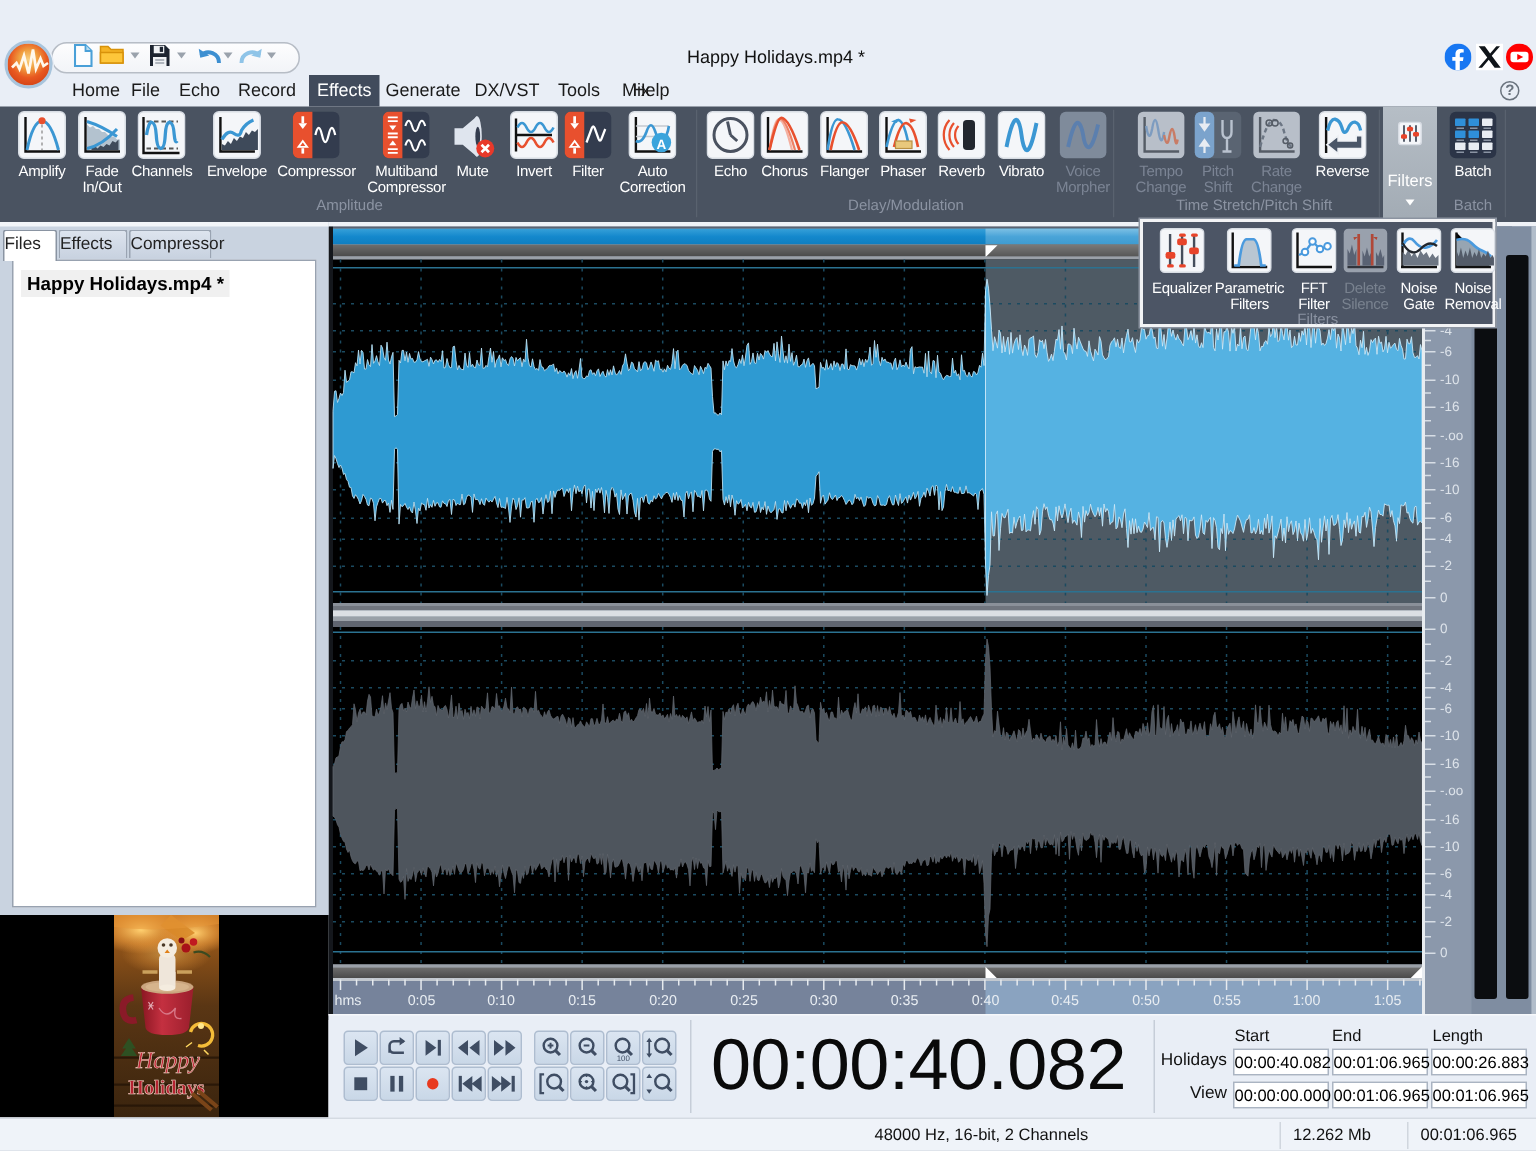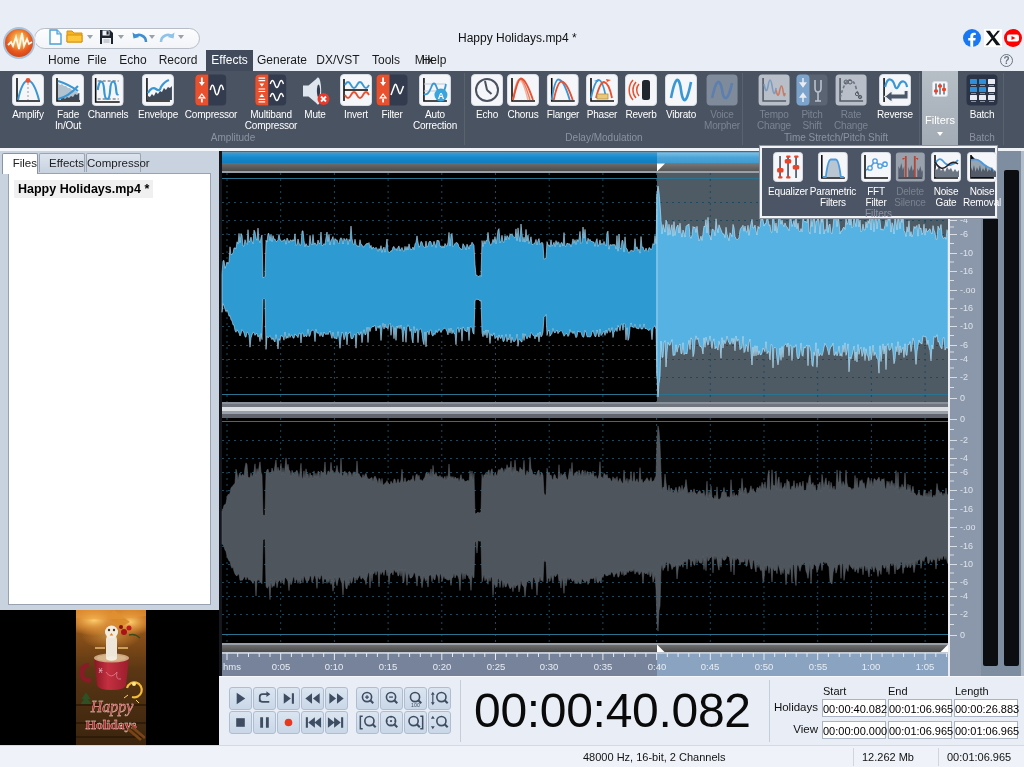--- a/index.html
+++ b/index.html
@@ -33,21 +33,21 @@
 #filtersbtn .fc { margin-top:10px; }
 #filtersbtn .fa { width:0;height:0;border-left:3.5px solid transparent;border-right:3.5px solid transparent;border-top:4px solid #fff; margin:6px auto 0; }
 
 #fpanel { position:absolute; left:760px; top:146px; width:237px; height:72px; background:#4c5565; border:2px solid #f2f3f5; outline:1px solid #8b93a0; z-index:30; }
 .pi { position:absolute; top:4px; transform:translateX(-50%); text-align:center; }
 .pil { font-size:10px; letter-spacing:-0.2px; line-height:10.5px; margin-top:1px; white-space:nowrap; }
 #fpanel .pgl { position:absolute; top:60px; left:0; right:0; text-align:center; font-size:10px; color:#8b93a2; }
 
 #leftpanel { position:absolute; left:0; top:148px; width:219px; height:462px; background:#c9d3e0; }
 #lp-top { position:absolute; left:0; top:0; width:219px; height:3px; background:#f2f5f9; }
-.tab { position:absolute; top:5px; height:19px; font-size:11.5px; color:#222; text-align:right; border:1px solid #9aa4b2; border-bottom:none; background:linear-gradient(#dde4ee,#c8d2e0); padding-top:3px; border-radius:2px 2px 0 0; }
+.tab { position:absolute; top:5px; height:19px; font-size:11.5px; color:#222; text-align:left; border:1px solid #9aa4b2; border-bottom:none; background:linear-gradient(#dde4ee,#c8d2e0); padding-top:3px; border-radius:2px 2px 0 0; }
 #tab-files { left:2px; width:36px; background:#fff; border-color:#8a94a2; z-index:2; height:21px; }
 #listbox { position:absolute; left:8px; top:25px; width:203px; height:432px; background:#fff; border:1px solid #98a2b0; }
 #listbox .item { margin:6px 0 0 5px; padding:2px 4px; font-size:12.5px; font-weight:bold; color:#000; background:#f0f0f0; display:inline-block; }
 
 #videoarea { position:absolute; left:0; top:610px; width:219px; height:135px; background:#000; }
 
 #bottombar { position:absolute; left:219px; top:676px; width:805px; height:69px; background:#e9eef6; border-top:1px solid #f6f8fb; }
 .tb { position:absolute; width:23px; height:23px; background:linear-gradient(#dbe5f1,#c9d7e7); border:1px solid #aebdd0; border-radius:3px; display:flex; align-items:center; justify-content:center; }
 #timebig { position:absolute; left:474px; top:683px; width:300px; font-size:48px; color:#0a0a0a; letter-spacing:-0.3px; }
 .vsep { position:absolute; top:680px; width:1px; height:62px; background:#c6cdd8; }

